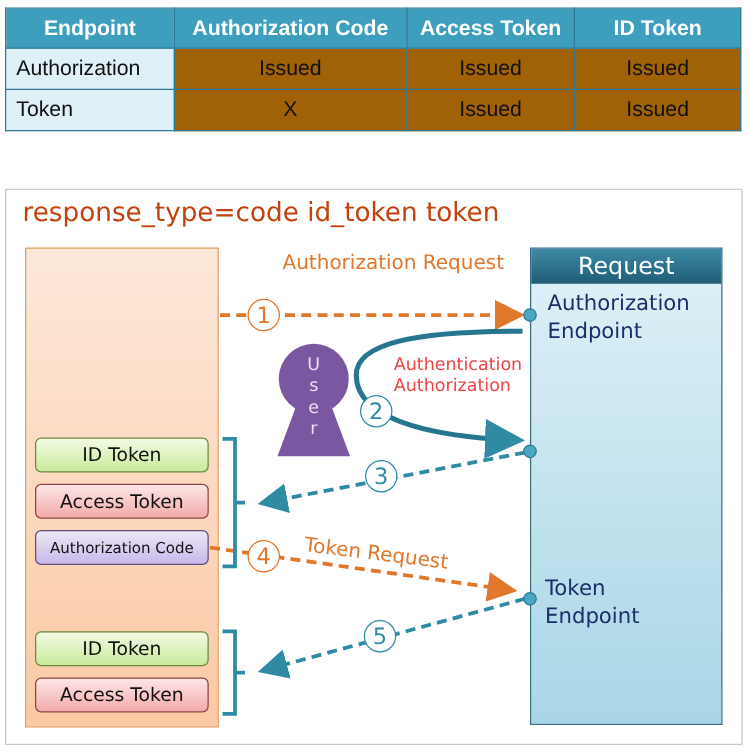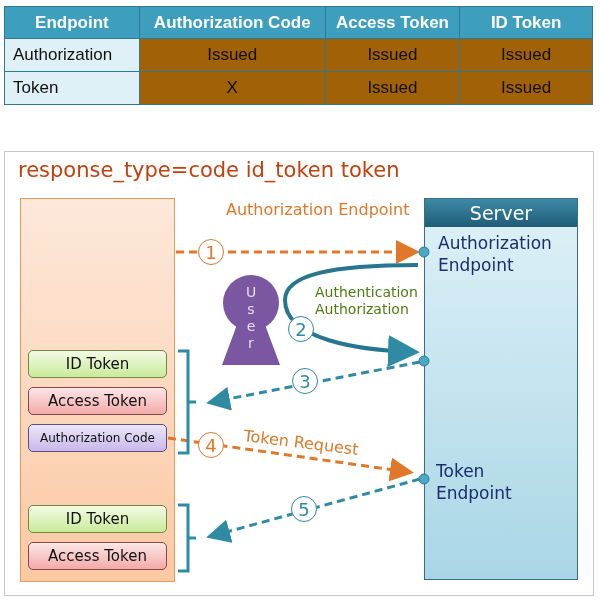--- a/index.html
+++ b/index.html
@@ -27,21 +27,21 @@
   .ep { position:absolute; color:#1b2e6b; font-size:17px; line-height:22px; }
 
   .tok { position:absolute; left:7px; width:137px; height:26px; border:1px solid #666; border-radius:5px; text-align:center; line-height:26px; font-size:15px; color:#111; }
   .tok.id { background:linear-gradient(#f3fbe4,#c9ea9b); border-color:#6d8a3e; }
   .tok.at { background:linear-gradient(#fde6e6,#f3aaaa); border-color:#8a4545; }
   .tok.ac { background:linear-gradient(#ece7f7,#c8b8ea); border-color:#5c4d88; font-size:12px; }
 
   svg.overlay { position:absolute; left:0; top:0; width:600px; height:601px; }
   .lbl { position:absolute; font-size:16px; line-height:21px; }
   .lbl.or { color:#e0772a; }
-  .lbl.te { color:#4d7c0f; font-size:14px; line-height:17px; }
+  .lbl.te { color:#ef4444; font-size:14px; line-height:17px; }
   .num { position:absolute; width:26px; height:26px; border-radius:50%; border:1.6px solid; background:#fff; text-align:center; line-height:26px; font-size:18px; box-sizing:border-box; }
   .num.or { border-color:#e0772a; color:#e0772a; }
   .num.te { border-color:#2f8aa3; color:#2f8aa3; }
   .user-letters { position:absolute; left:241px; top:284px; width:20px; text-align:center; color:#e9ddf2; font-size:14px; line-height:17px; }
 </style>
 </head>
 <body>
 
 <table class="tbl">
   <colgroup>
@@ -77,21 +77,21 @@
 
 <div class="client">
   <div class="tok id" style="top:151px">ID Token</div>
   <div class="tok at" style="top:188px">Access Token</div>
   <div class="tok ac" style="top:225px">Authorization Code</div>
   <div class="tok id" style="top:306px">ID Token</div>
   <div class="tok at" style="top:343px">Access Token</div>
 </div>
 
 <div class="server">
-  <div class="server-head">Server</div>
+  <div class="server-head">Request</div>
 </div>
 <div class="ep" style="left:438px; top:232px">
   <div>Authorization</div>
   <div>Endpoint</div>
 </div>
 <div class="ep" style="left:436px; top:460px">
   <div>Token</div>
   <div>Endpoint</div>
 </div>
 
@@ -127,21 +127,21 @@
 </svg>
 
 <div class="user-letters">
   <div>U</div>
   <div>s</div>
   <div>e</div>
   <div>r</div>
 </div>
 
 <div class="lbl or" style="left:226px; top:199px">
-  <div>Authorization Endpoint</div>
+  <div>Authorization Request</div>
 </div>
 <div class="lbl te" style="left:315px; top:284px">
   <div>Authentication</div>
   <div>Authorization</div>
 </div>
 <div class="lbl or" style="left:245px; top:425px; transform:rotate(7deg); transform-origin:left top">Token Request</div>
 
 <div class="num or" style="left:198px; top:239px">1</div>
 <div class="num te" style="left:288px; top:316px">2</div>
 <div class="num te" style="left:292px; top:368px">3</div>

